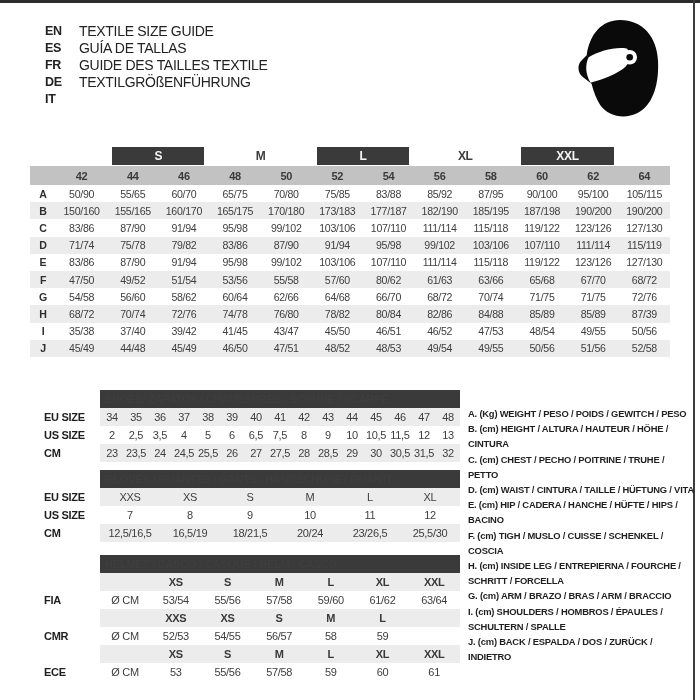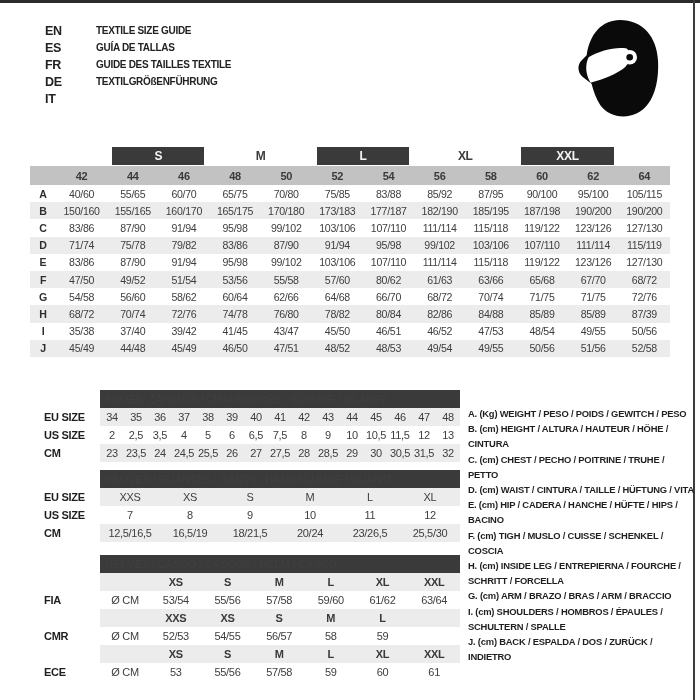--- a/index.html
+++ b/index.html
@@ -6,23 +6,23 @@
   html,body { width:700px; height:700px; }
   body {
     position:relative; width:700px; height:700px; background:#ffffff;
     font-family:"Liberation Sans", sans-serif; color:#222; overflow:hidden;
   }
   .top-border { position:absolute; left:0; top:0; width:700px; height:3px; background:#2b2b2b; }
   .right-border { position:absolute; right:5px; top:0; width:2px; height:700px; background:#3c3c3c; }
 
   
   .langs { position:absolute; left:45px; top:22px; }
-  .lang-row { display:flex; gap:29px; height:17px; align-items:center; }
+  .lang-row { display:flex; gap:12px; height:17px; align-items:center; }
   .lang-code { font-weight:700; font-size:12.5px; letter-spacing:-0.3px; width:22px; }
-  .lang-text { font-weight:700; font-size:10px; letter-spacing:-0.3px; }
+  .lang-text { font-weight:400; font-size:14px; letter-spacing:-0.3px; }
 
   
   .helmet-wrap { position:absolute; left:572px; top:18px; width:88px; height:100px; }
 
   
   table { border-collapse:collapse; table-layout:fixed; }
   td, th { text-align:center; vertical-align:middle; font-weight:400; }
 
   
   .main-wrap { position:absolute; left:30px; top:145px; }
@@ -136,21 +136,21 @@
         <th>58</th>
         <th>60</th>
         <th>62</th>
         <th>64</th>
       </tr>
     </thead>
     <tbody>
 
         <tr>
           <th>A</th>
-          <td>40/60</td>
+          <td>50/90</td>
           <td>55/65</td>
           <td>60/70</td>
           <td>65/75</td>
           <td>70/80</td>
           <td>75/85</td>
           <td>83/88</td>
           <td>85/92</td>
           <td>87/95</td>
           <td>90/100</td>
           <td>95/100</td>

